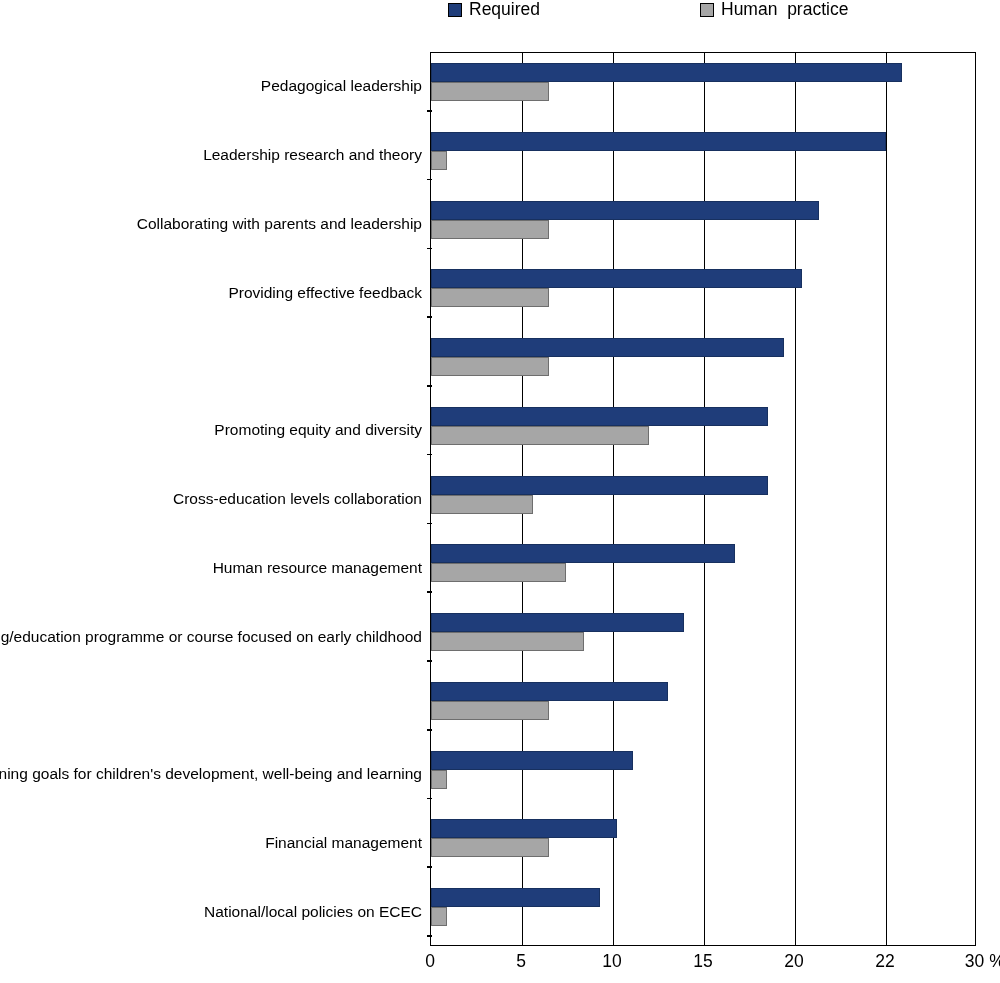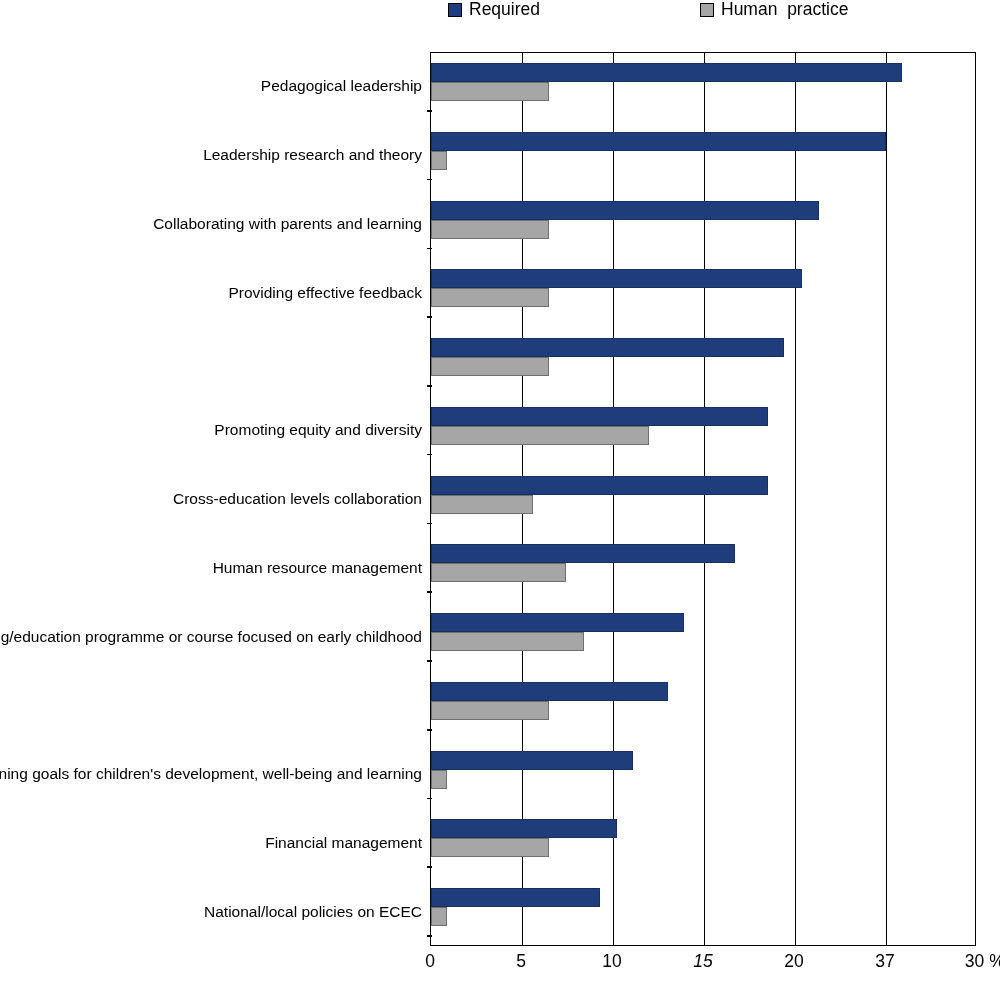--- a/index.html
+++ b/index.html
@@ -166,21 +166,21 @@
     </div>
     <div class="legend-item common">
       <span class="legend-swatch" style="background:#a6a6a6"></span>
       <span class="legend-label">Human  practice</span>
     </div>
   </div>
 
   <div class="cat-labels">
       <div class="cat-label" style="top: 26.3846px;">Pedagogical leadership</div>
       <div class="cat-label" style="top: 95.1538px;">Leadership research and theory</div>
-      <div class="cat-label" style="top: 163.923px;">Collaborating with parents and learning</div>
+      <div class="cat-label" style="top: 163.923px;">Collaborating with parents and leadership</div>
       <div class="cat-label" style="top: 232.692px;">Providing effective feedback</div>
       <div class="cat-label" style="top: 370.231px;">Promoting equity and diversity</div>
       <div class="cat-label" style="top: 439px;">Cross-education levels collaboration</div>
       <div class="cat-label" style="top: 507.769px;">Human resource management</div>
       <div class="cat-label" style="top: 576.538px;">Training/education programme or course focused on early childhood</div>
       <div class="cat-label" style="top: 714.077px;">Designing goals for children's development, well-being and learning</div>
       <div class="cat-label" style="top: 782.846px;">Financial management</div>
       <div class="cat-label" style="top: 851.615px;">National/local policies on ECEC</div>
     </div>
 
@@ -258,19 +258,19 @@
           <div class="bar common" title="Common  practice: 0.9%" style="width: 16.38px; background: rgb(166, 166, 166);"></div>
           <div class="tick-mark"></div>
         </div>
       </div>
   </div>
 
   <div class="x-axis">
       <div class="x-tick-label" style="left: 0px;">0</div>
       <div class="x-tick-label" style="left: 91px;">5</div>
       <div class="x-tick-label" style="left: 182px;">10</div>
-      <div class="x-tick-label" style="left: 273px; font-style: italic;">15</div>
+      <div class="x-tick-label" style="left: 273px;">15</div>
       <div class="x-tick-label" style="left: 364px;">20</div>
-      <div class="x-tick-label" style="left: 455px;">37</div>
+      <div class="x-tick-label" style="left: 455px;">22</div>
       <div class="x-tick-label last" style="left: 546px;">30 %</div>
     </div>
 
 </div>
 
 </body></html>

